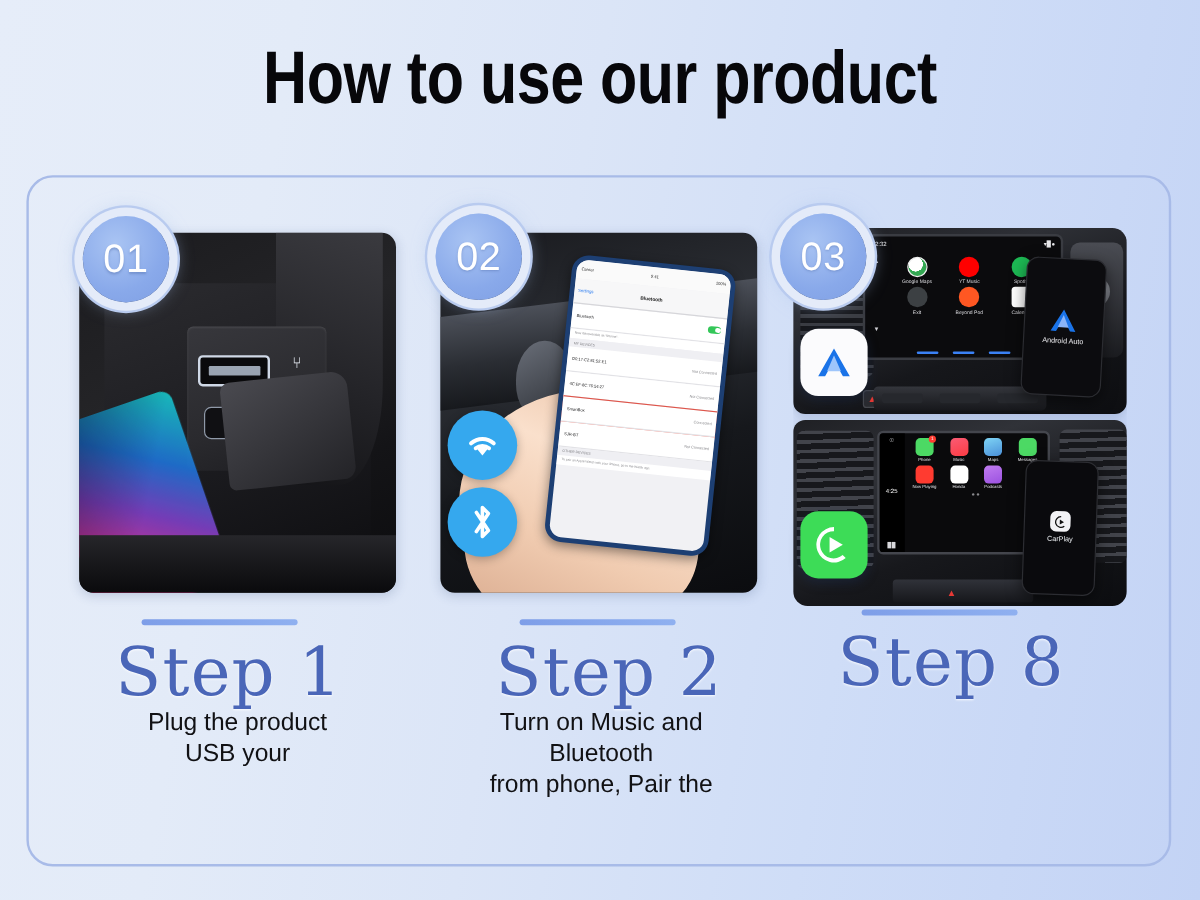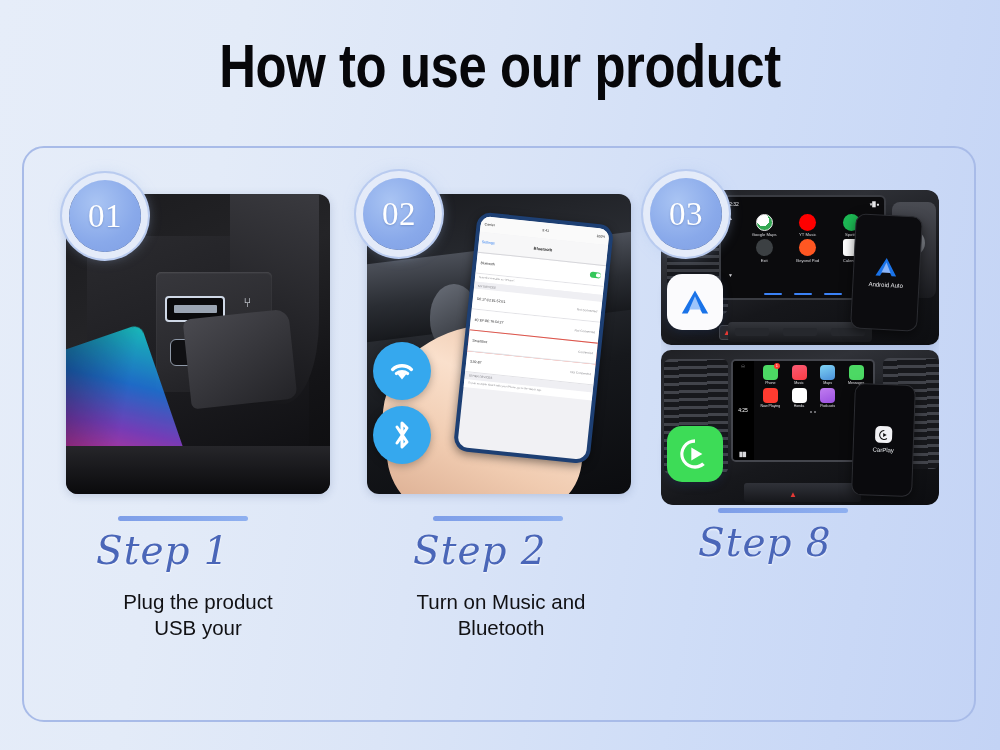--- a/index.html
+++ b/index.html
@@ -63,21 +63,21 @@
     border-radius: 50%;
     background: radial-gradient(circle at 38% 32%, #a9c4f3 0%, #89a9ea 60%, #7f9fe4 100%);
     box-shadow: 0 0 0 7px rgba(255,255,255,0.62), 0 0 0 9px #b9cbef, 0 0 14px 5px rgba(170,195,240,0.55);
     display: flex;
     align-items: center;
     justify-content: center;
     color: #ffffff;
     font-size: 33px;
     font-weight: 400;
     letter-spacing: 0.5px;
-    font-family: Liberation Serif, serif;
+    font-family: Liberation Sans, sans-serif;
     text-shadow: 0 1px 2px rgba(60,90,150,0.35);
   }
   .col1 .badge { left: 21px;  top: 34px; }
   .col2 .badge { left: 14px;  top: 32px; }
   .col3 .badge { left: 0px;   top: 32px; }
 
   
   .photo-wrap {
     position: absolute;
     top: 48px;
@@ -322,22 +322,21 @@
     background: linear-gradient(90deg,#7e9ee8,#8fb0f0);
     position: absolute;
   }
   .col1 .rule { top: 370px; left: 70px; }
   .col2 .rule { top: 370px; left: 84px; }
   .col3 .rule { top: 362px; left: 68px; }
 
   .step-label {
     position: absolute;
     font-family: "DejaVu Serif", serif;
-    font-style: italic;
-    font-size: 39px;
+    font-size: 56px;
     color: #4a66b8;
     text-shadow: 0 1px 2px rgba(255,255,255,0.9);
     white-space: nowrap;
     letter-spacing: 1px;
   }
   .col1 .step-label { top: 382px; left: 48px; }
   .col2 .step-label { top: 382px; left: 64px; }
   .col3 .step-label { top: 374px; left: 48px; }
 
   
@@ -464,20 +463,21 @@
         </div>
       </div>
     </div>
 
     <div class="rule"></div>
     <div class="step-label">Step 2</div>
 
     <div class="caption">
       <div>Turn on Music and</div>
       <div>Bluetooth</div>
+      <div>from phone, Pair the</div>
     </div>
   </div>
 
   <div class="col col3">
 
     <div class="badge">03</div>
 
     <div class="photo-wrap">
       <div class="photo split">
 

